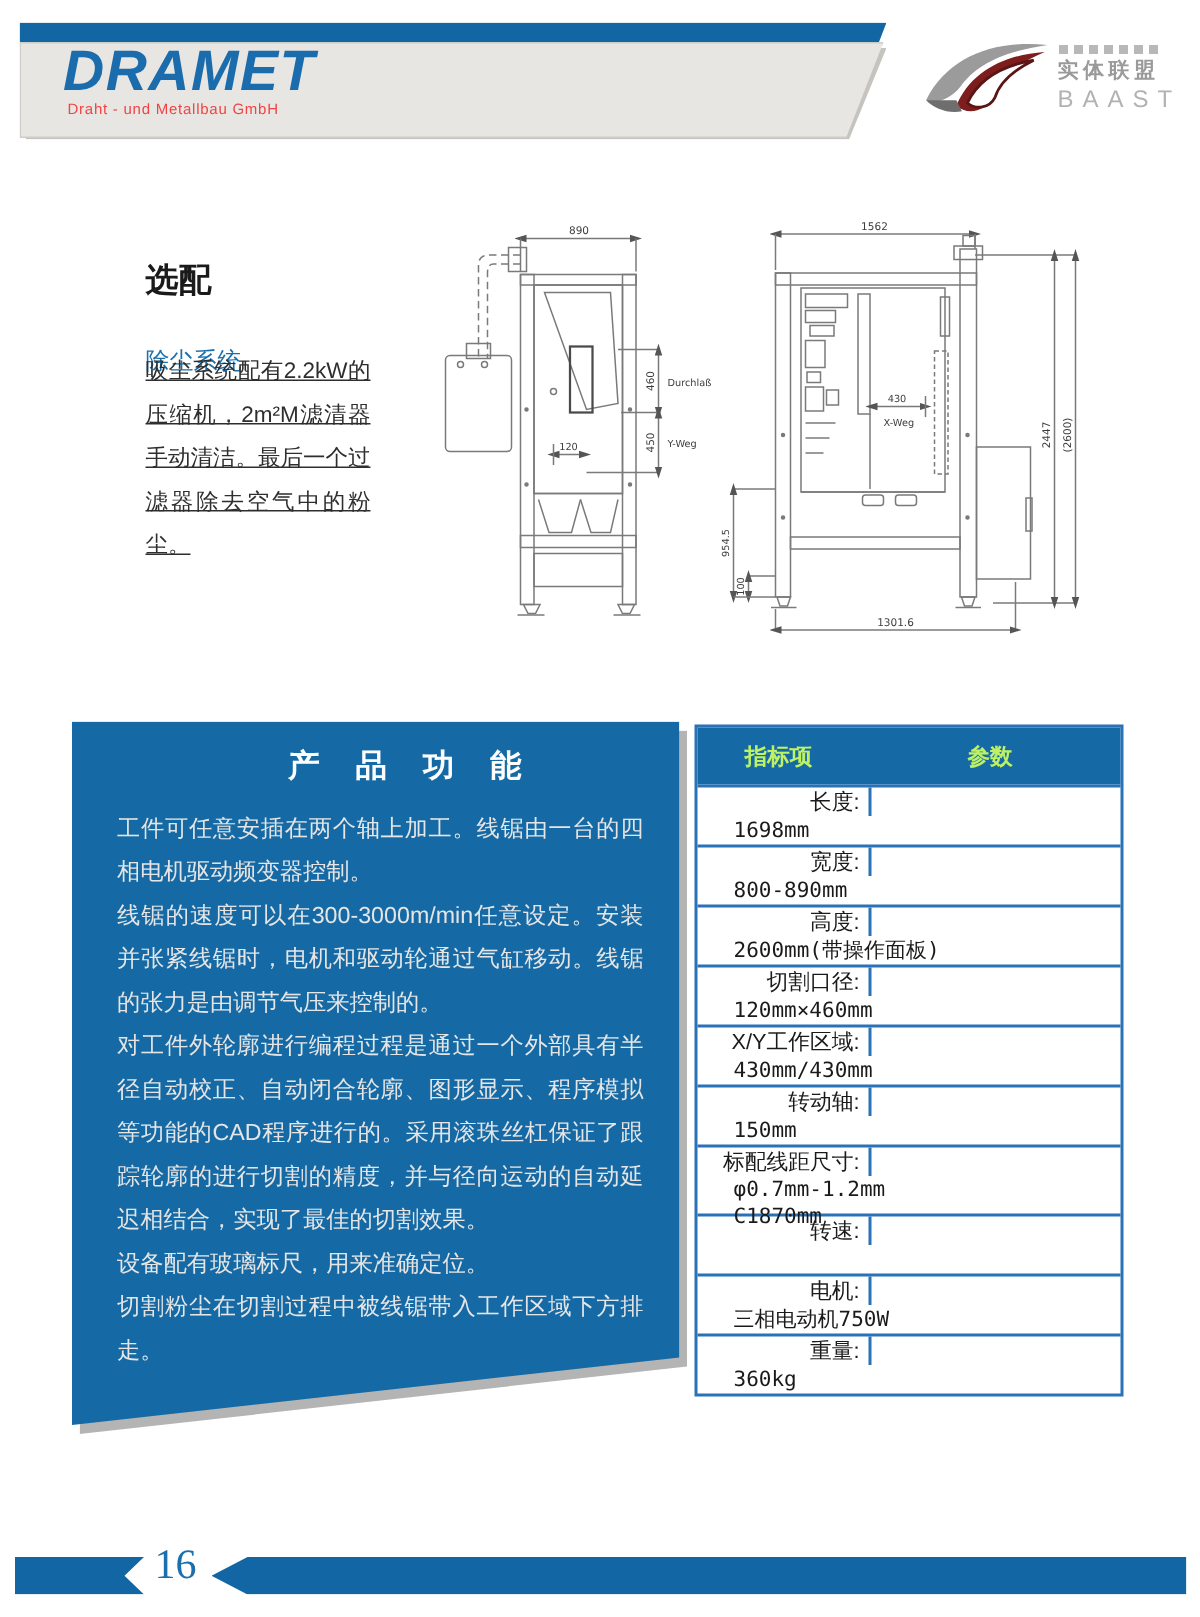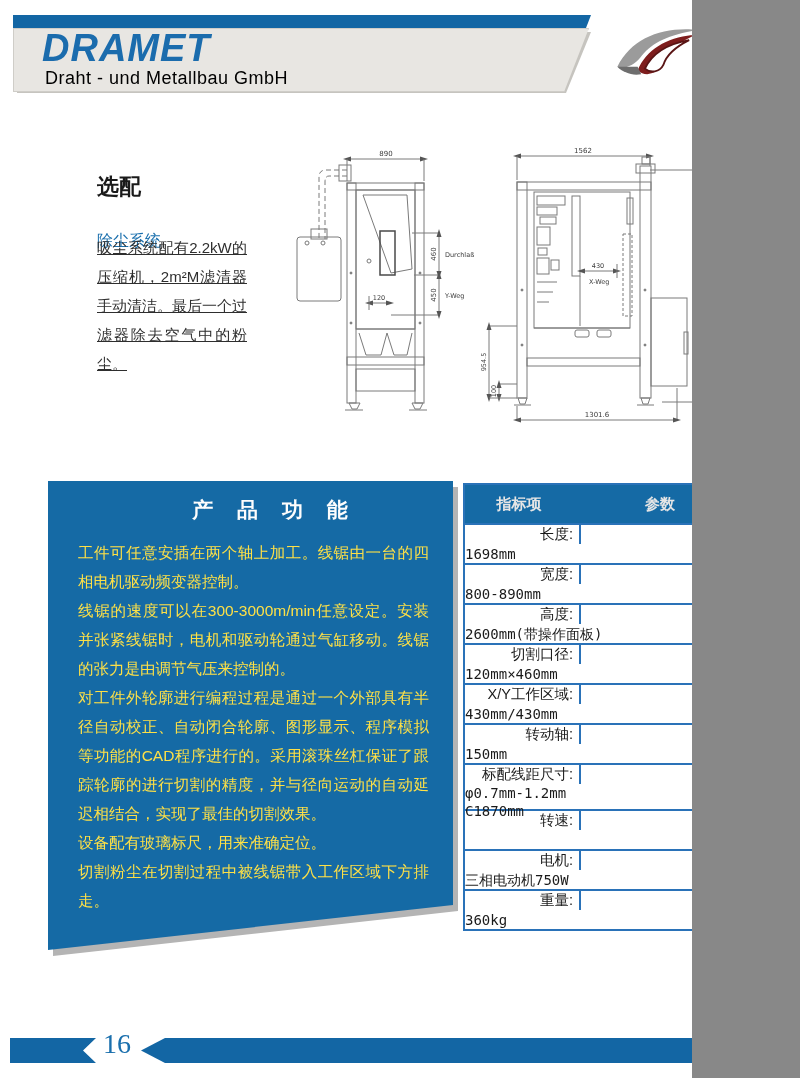--- a/index.html
+++ b/index.html
@@ -1,28 +1,28 @@
 <!DOCTYPE html>
 <html><head>
 <meta charset="utf-8">
 <style>
   html,body{margin:0;padding:0;background:#888;}
-  .page{position:relative;width:692px;height:1078px;background:#ffffff;overflow:hidden;
+  .page{position:relative;width:800px;height:1078px;background:#ffffff;overflow:hidden;
         font-family:"Liberation Sans","DejaVu Sans",sans-serif;}
 
   
   .top-strip{position:absolute;left:13px;top:15px;width:578px;height:13px;background:#1366a4;
              clip-path:polygon(0 0,100% 0,calc(100% - 5px) 100%,0 100%);}
   .banner-shadow{position:absolute;left:17px;top:32px;width:574px;height:61px;background:#c6c4bf;
              clip-path:polygon(0 0,100% 0,calc(100% - 25px) 100%,0 100%);}
   .banner{position:absolute;left:13px;top:28px;width:574px;height:62px;background:#e8e6e2;
           border:1px solid #cfcdc8;clip-path:polygon(0 0,100% 0,calc(100% - 25px) 100%,0 100%);}
   .brand{position:absolute;left:42px;top:27px;font-style:italic;font-weight:bold;font-size:38px;
          color:#1b6cad;letter-spacing:1px;}
-  .brand-sub{position:absolute;left:45px;top:68px;font-size:18px;color:#000000;letter-spacing:.5px;}
+  .brand-sub{position:absolute;left:45px;top:68px;font-size:10px;color:#ef4444;letter-spacing:.5px;}
   .logo{position:absolute;left:610px;top:18px;width:180px;height:72px;}
   .logo svg{position:absolute;left:0;top:2px;}
   .logo-tiny{position:absolute;left:96px;top:12px;width:66px;height:6px;
              background:repeating-linear-gradient(90deg,#b8b8b8 0 6px,transparent 6px 10px);}
   .logo-cn{position:absolute;left:95px;top:20px;font-size:14px;font-weight:bold;color:#9a9a9a;letter-spacing:3px;}
   .logo-en{position:absolute;left:95px;top:40px;font-size:16px;color:#b2b2b2;letter-spacing:6px;}
 
   
   .intro-title{position:absolute;left:97px;top:172px;font-size:22px;font-weight:bold;color:#1a1a1a;}
   .intro-sub{position:absolute;left:97px;top:207px;font-size:16px;font-weight:normal;color:#1a6fad;margin-top:24px;}
@@ -32,33 +32,33 @@
   
   .diagram{position:absolute;}
   .diagram text{font-family:"DejaVu Sans",sans-serif;fill:#3c3c3c;}
 
   
   .panel-shadow{position:absolute;left:53px;top:487px;width:405px;height:469px;background:#b4b4b4;
                 clip-path:polygon(0 0,100% 0,100% 90.4%,0 100%);}
   .panel{position:absolute;left:48px;top:481px;width:405px;height:469px;background:#156aa5;
          clip-path:polygon(0 0,100% 0,100% 90.4%,0 100%);}
   .panel-title{margin-top:15px;text-align:center;font-size:21px;font-weight:bold;color:#fdfdfd;letter-spacing:9px;margin-left:48px;}
-  .panel-body{margin:14px 24px 0 30px;font-size:15.5px;line-height:29px;color:#fde047;}
+  .panel-body{margin:14px 24px 0 30px;font-size:15.5px;line-height:29px;color:#e5e5e5;}
   .panel-body p{margin:0;text-align:justify;}
 
   
   .spec{position:absolute;left:463px;top:483px;width:282px;border:2px solid #2a72b8;background:#fff;}
-  .spec-head{display:flex;height:38px;background:#156aa5;color:#e5e5e5;font-weight:bold;font-size:15px;}
+  .spec-head{display:flex;height:38px;background:#156aa5;color:#bef264;font-weight:bold;font-size:15px;}
   .spec-head .c1{width:108px;display:flex;align-items:center;justify-content:center;}
   .spec-head .c2{flex:1;display:flex;align-items:center;justify-content:center;}
   .spec-row{display:flex;height:38px;border-top:2px solid #2a72b8;flex-direction:column;}
   .spec-row.tall{height:44px;}
   .spec-row .c1{width:108px;border-right:2px solid #2a72b8;display:flex;align-items:center;
                 justify-content:flex-end;padding-right:6px;font-size:14.5px;color:#1a1a1a;}
-  .spec-row .c2{flex:1;display:flex;flex-direction:column;justify-content:center;padding-left:0;
+  .spec-row .c2{flex:1;display:flex;flex-direction:column;justify-content:center;padding-left:24px;
                 font-family:"DejaVu Sans Mono",monospace;font-size:14px;color:#1a1a1a;line-height:18px;}
 
   
   .foot-left{position:absolute;left:10px;top:1038px;width:86px;height:25px;background:#1366a4;
              clip-path:polygon(0 0,100% 0,calc(100% - 13px) 50%,100% 100%,0 100%);}
   .foot-page{position:absolute;left:103px;top:1028px;font-family:"Liberation Serif","DejaVu Serif",serif;
              font-size:28px;color:#1a6fad;}
   .foot-right{position:absolute;left:141px;top:1038px;width:650px;height:25px;background:#1366a4;
               clip-path:polygon(0 50%,24px 0,100% 0,100% 100%,24px 100%);}
 </style>

